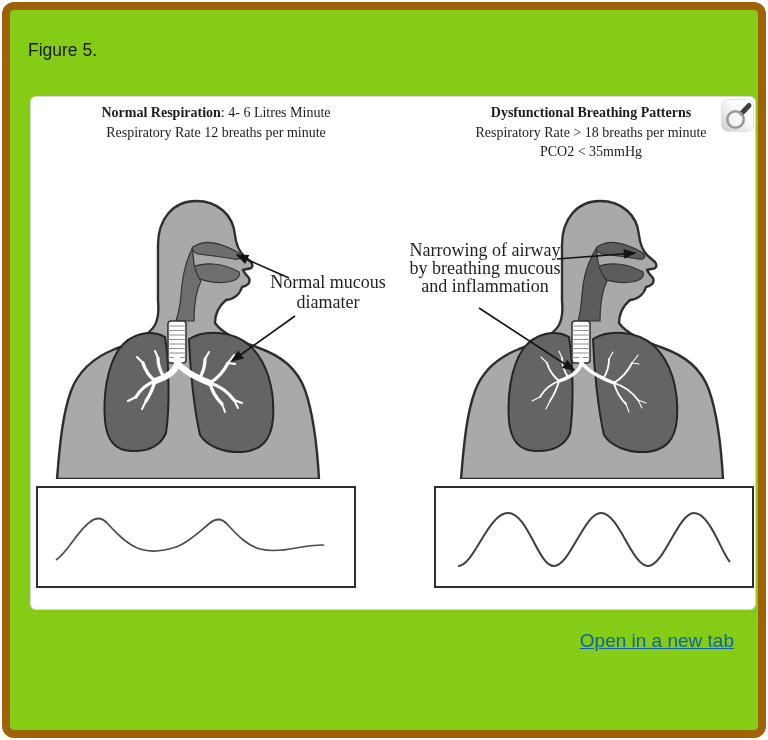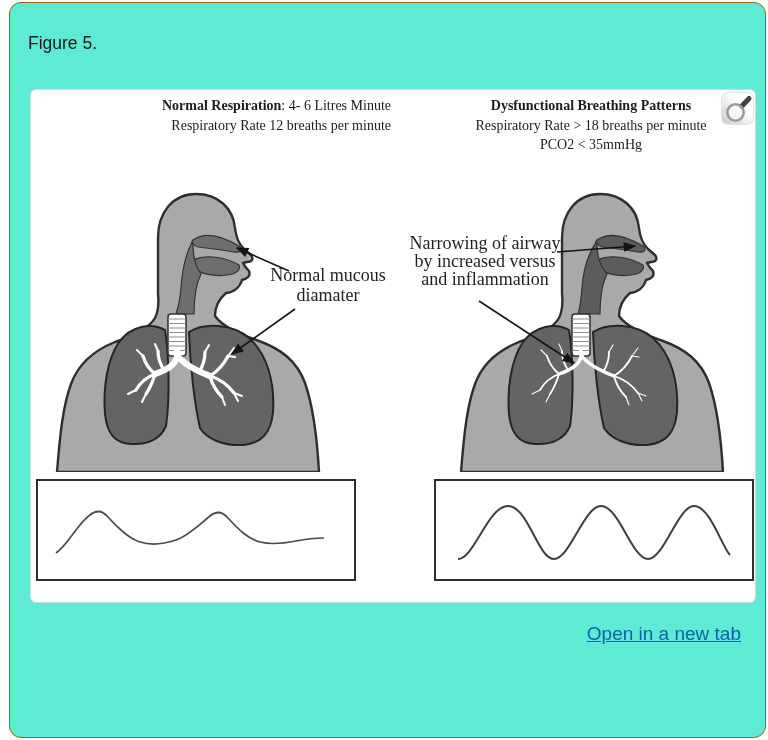--- a/index.html
+++ b/index.html
@@ -4,46 +4,45 @@
 <style>
   html,body { margin:0; padding:0; }
   body {
     width:768px; height:740px; position:relative;
     background:#ffffff;
     font-family:"Liberation Sans", sans-serif;
     overflow:hidden;
   }
   .card {
     position:absolute; inset:2px;
-    background:#5eead4;
-    border:1px solid #a16207;
+    background:#84cc16;
+    border:8px solid #a16207;
     border-radius:12px;
     box-sizing:border-box;
-    margin-left:7px;
   }
   .fig-label {
     position:absolute; left:18px; top:30px;
     font-size:17.5px; color:#1a1a1a; font-weight:500;
   }
   .panel {
     position:absolute; left:20px; top:86px;
     width:724px; height:512px;
     background:#ffffff;
     border:1px solid #d8d8d8;
     border-radius:6px;
     overflow:hidden;
     cursor:pointer;
   }
   .hdr {
     position:absolute; top:6px; text-align:center;
     font-family:"Liberation Serif", serif;
     font-size:14px; line-height:19.5px; color:#1c1c1c;
   }
   .hdr b { font-weight:bold; }
-  .hdr-left  { left:10px;  width:350px;text-align:right; }
+  .hdr-left  { left:10px;  width:350px; }
   .hdr-right { left:400px; width:320px; }
   .torso { position:absolute; width:320px; height:290px; }
   .torso-left  { left:16px;  top:92px; }
   .torso-right { left:420px; top:92px; }
   .annot {
     position:absolute; text-align:center;
     font-family:"Liberation Serif", serif;
     font-size:18px; color:#1f1f1f;
   }
   .annot-left  { left:212px; top:176px; width:170px; line-height:19.5px; }
@@ -163,21 +162,21 @@
         <path class="btwig" d="M175,215 L178,223 M158,170 L162,163 M111,169 L108,162"></path>
       </g>
     </svg>
 
     <div class="annot annot-left">
       <div>Normal mucous</div>
       <div>diamater</div>
     </div>
     <div class="annot annot-right">
       <div>Narrowing of airway</div>
-      <div>by increased versus</div>
+      <div>by breathing mucous</div>
       <div>and inflammation</div>
     </div>
 
     <svg class="arrows" viewBox="0 0 724 512">
       <defs>
         <marker id="ah" viewBox="0 0 10 8" markerWidth="9" markerHeight="7" refX="8.5" refY="4" orient="auto">
           <path d="M0.5,0.5 L9.5,4 L0.5,7.5 Z" fill="#141414"></path>
         </marker>
       </defs>
       <g stroke="#141414" stroke-width="1.6" fill="none">

